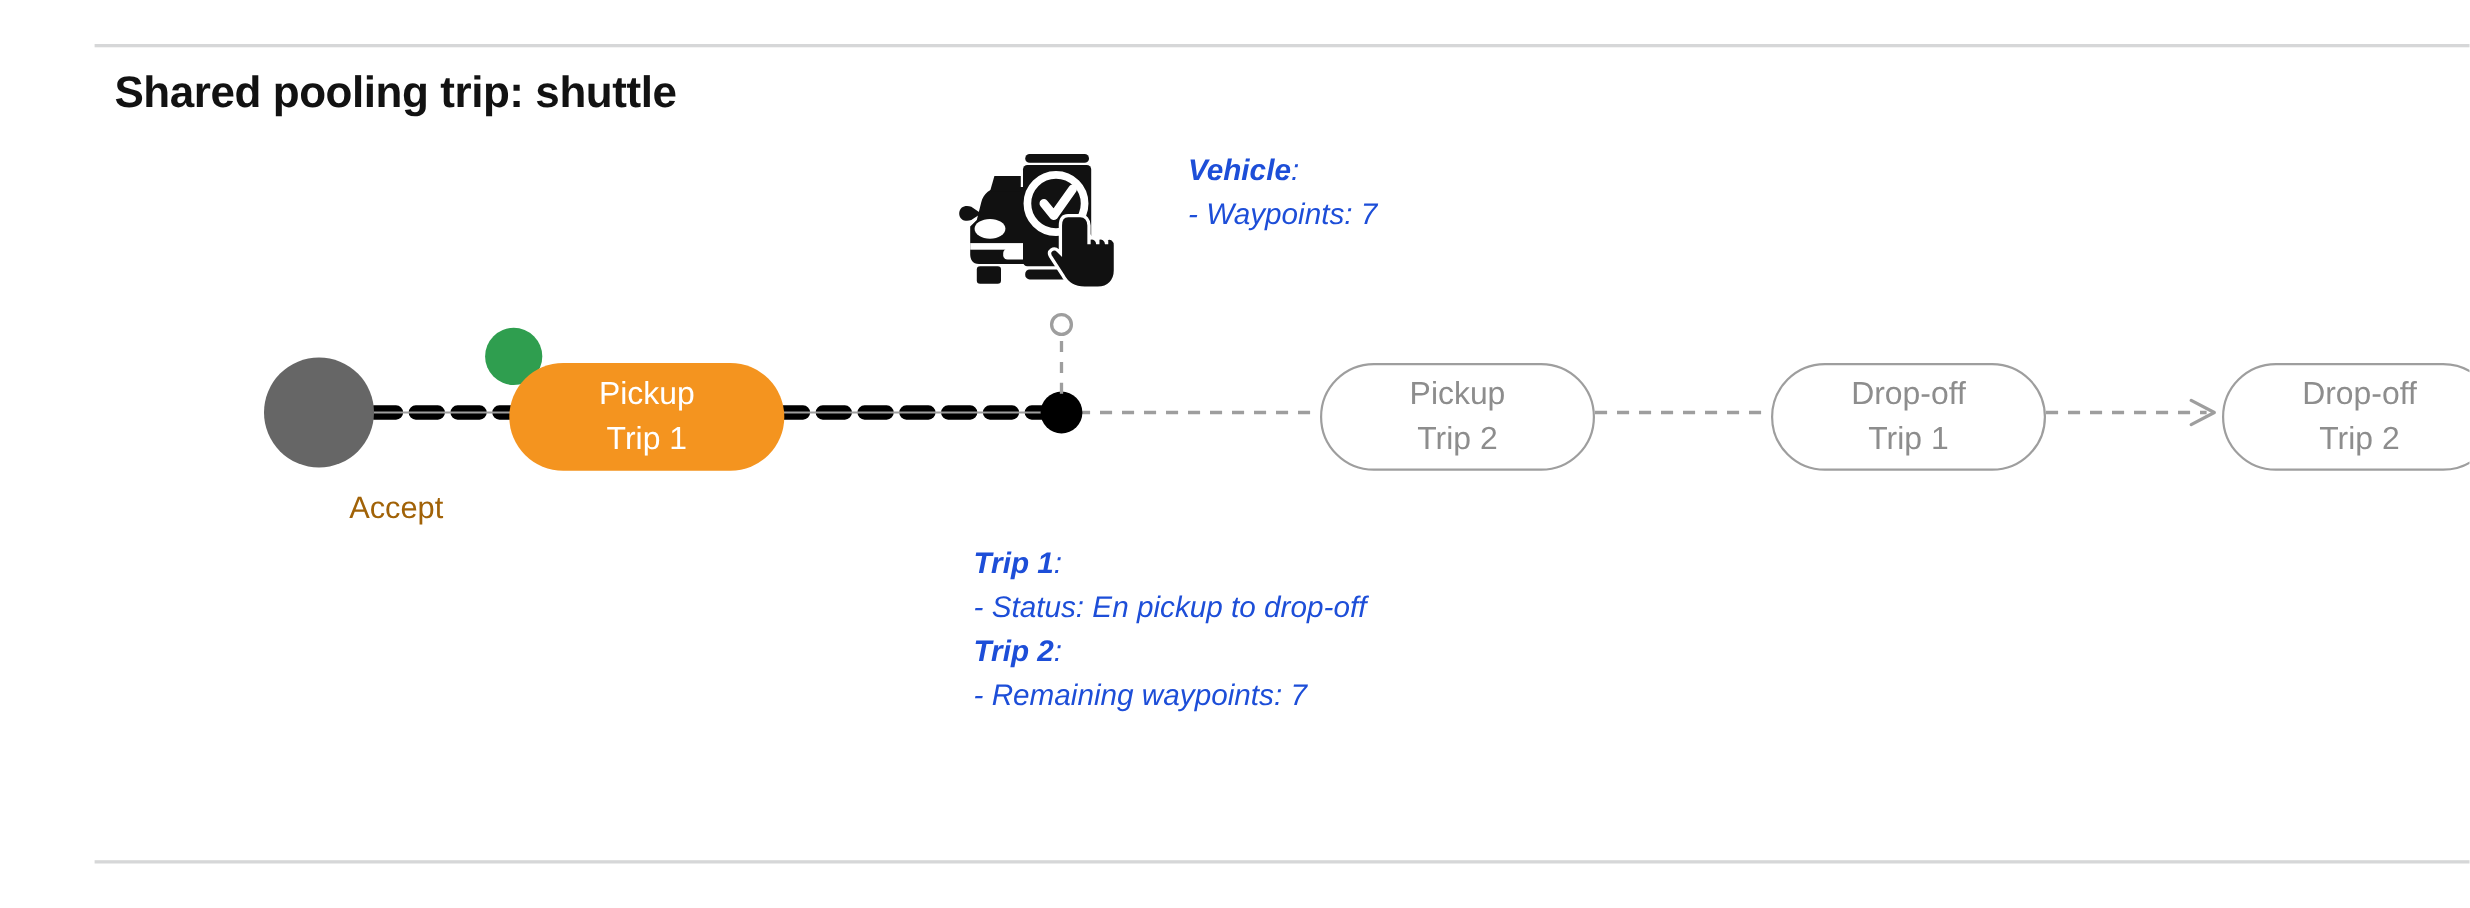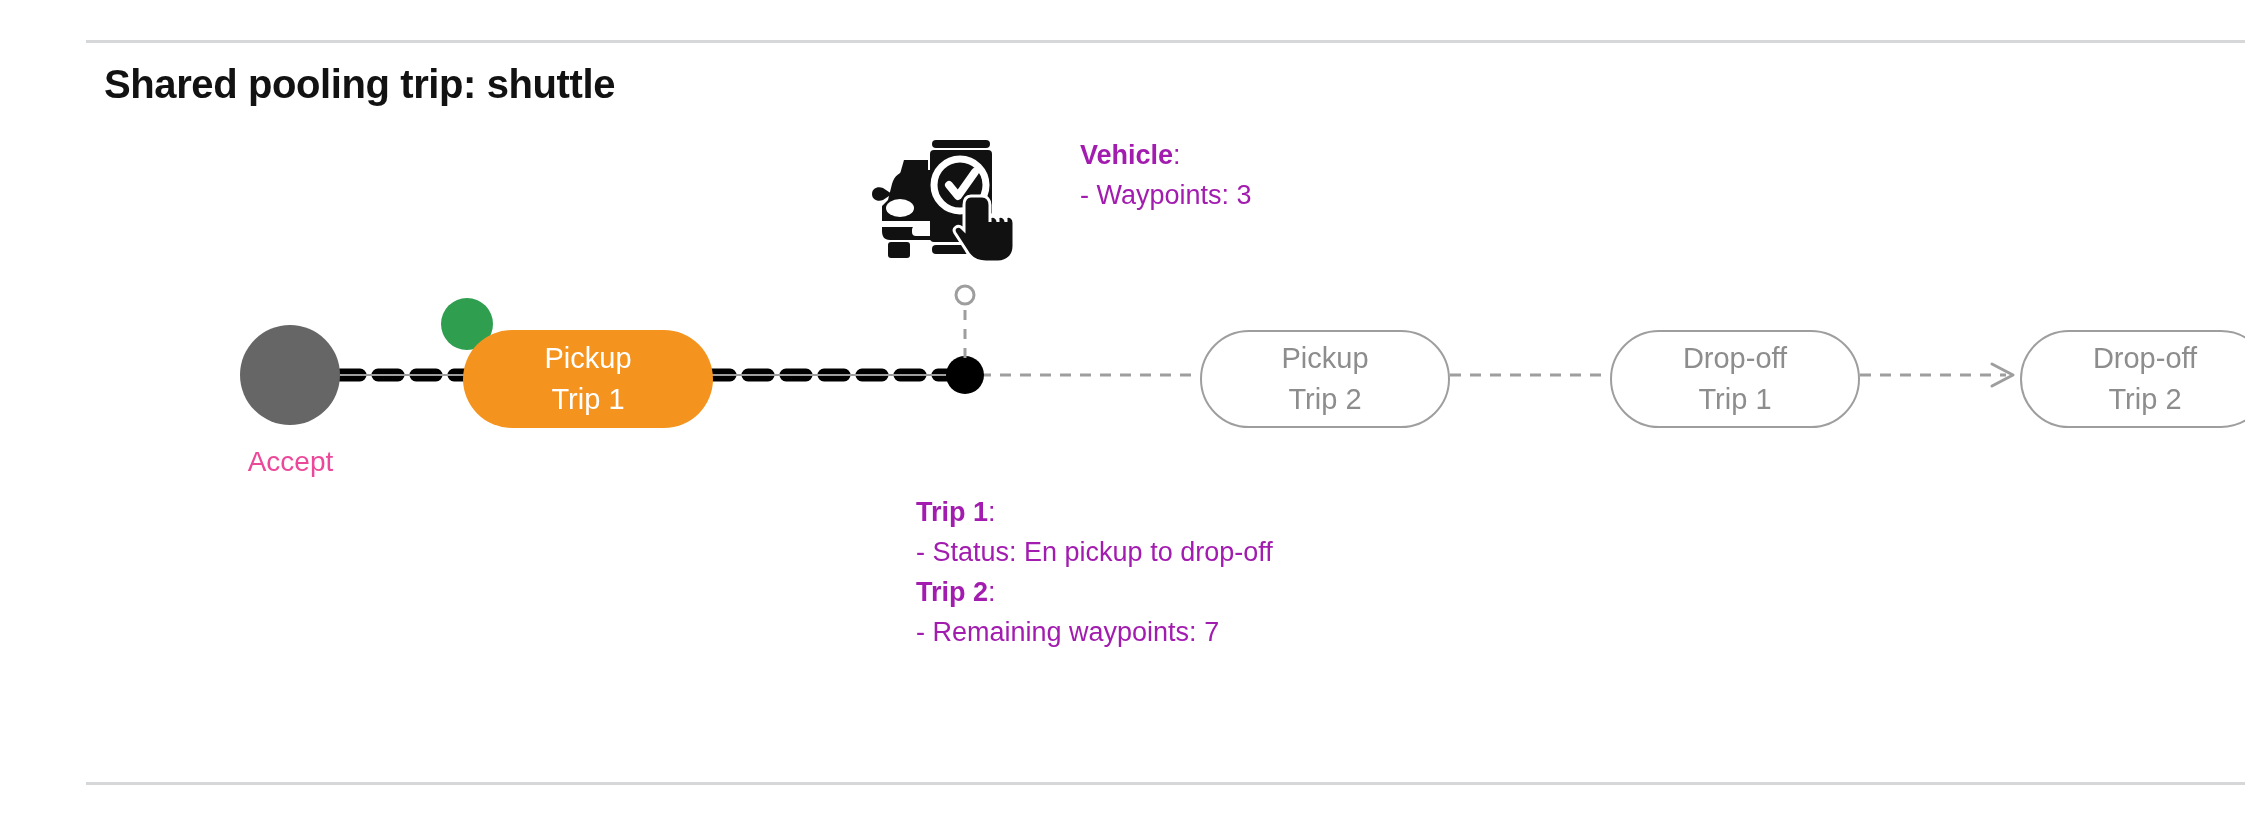--- a/index.html
+++ b/index.html
@@ -58,24 +58,24 @@
     width: 100px;
     height: 100px;
     border-radius: 50%;
     background: #666666;
   }
   .accept-label {
     position: absolute;
     left: 130px;
     top: 442px;
     width: 225px;
-    text-align: center;
+    text-align: right;
     font-size: 28px;
     line-height: 40px;
-    color: #ec4899;
+    color: #a16207;
   }
 
   
   .green-badge {
     position: absolute;
     left: 393px;
     top: 298px;
     width: 52px;
     height: 52px;
     border-radius: 50%;
@@ -128,28 +128,29 @@
     position: absolute;
     left: 822px;
     top: 122px;
     width: 155px;
     height: 150px;
   }
 
   
   .info-block {
     position: absolute;
-    color: #a21caf;
+    color: #1d4ed8;
     font-size: 27px;
     line-height: 40px;
     white-space: nowrap;
+    font-style: italic;
   }
   .info-block .hd { font-weight: 700; }
   .vehicle-info { left: 1032px; top: 135px; }
-  .trip-info    { left: 868px;  top: 492px; }
+  .trip-info    { left: 837px;  top: 492px; }
 </style>
 </head>
 <body>
 
 <div id="stage">
 
   <div class="divider top"></div>
   <div class="divider bottom"></div>
 
   <div class="page-title">Shared pooling trip: shuttle</div>
@@ -231,21 +232,21 @@
              L96 128 C100 136 106 140 116 140 L128 140 C138 140 144 133 144 124
              L144 101 C144 96 140 93 136 95 L136 100 C136 96 132 93 128 95
              L128 100 C128 96 124 93 120 95 L120 100 L120 83 C120 78 117 74 112 74
              Z" fill="#111111" stroke="#ffffff" stroke-width="3"></path>
   </svg>
 
   <div class="info-block vehicle-info">
     <div>
       <span class="hd">Vehicle</span><span>:</span>
     </div>
-    <div>- Waypoints: 3</div>
+    <div>- Waypoints: 7</div>
   </div>
 
   <div class="info-block trip-info">
     <div>
       <span class="hd">Trip 1</span><span>:</span>
     </div>
     <div>
       <span>- Status:</span>
       <span>En pickup to drop-off</span>
     </div>

